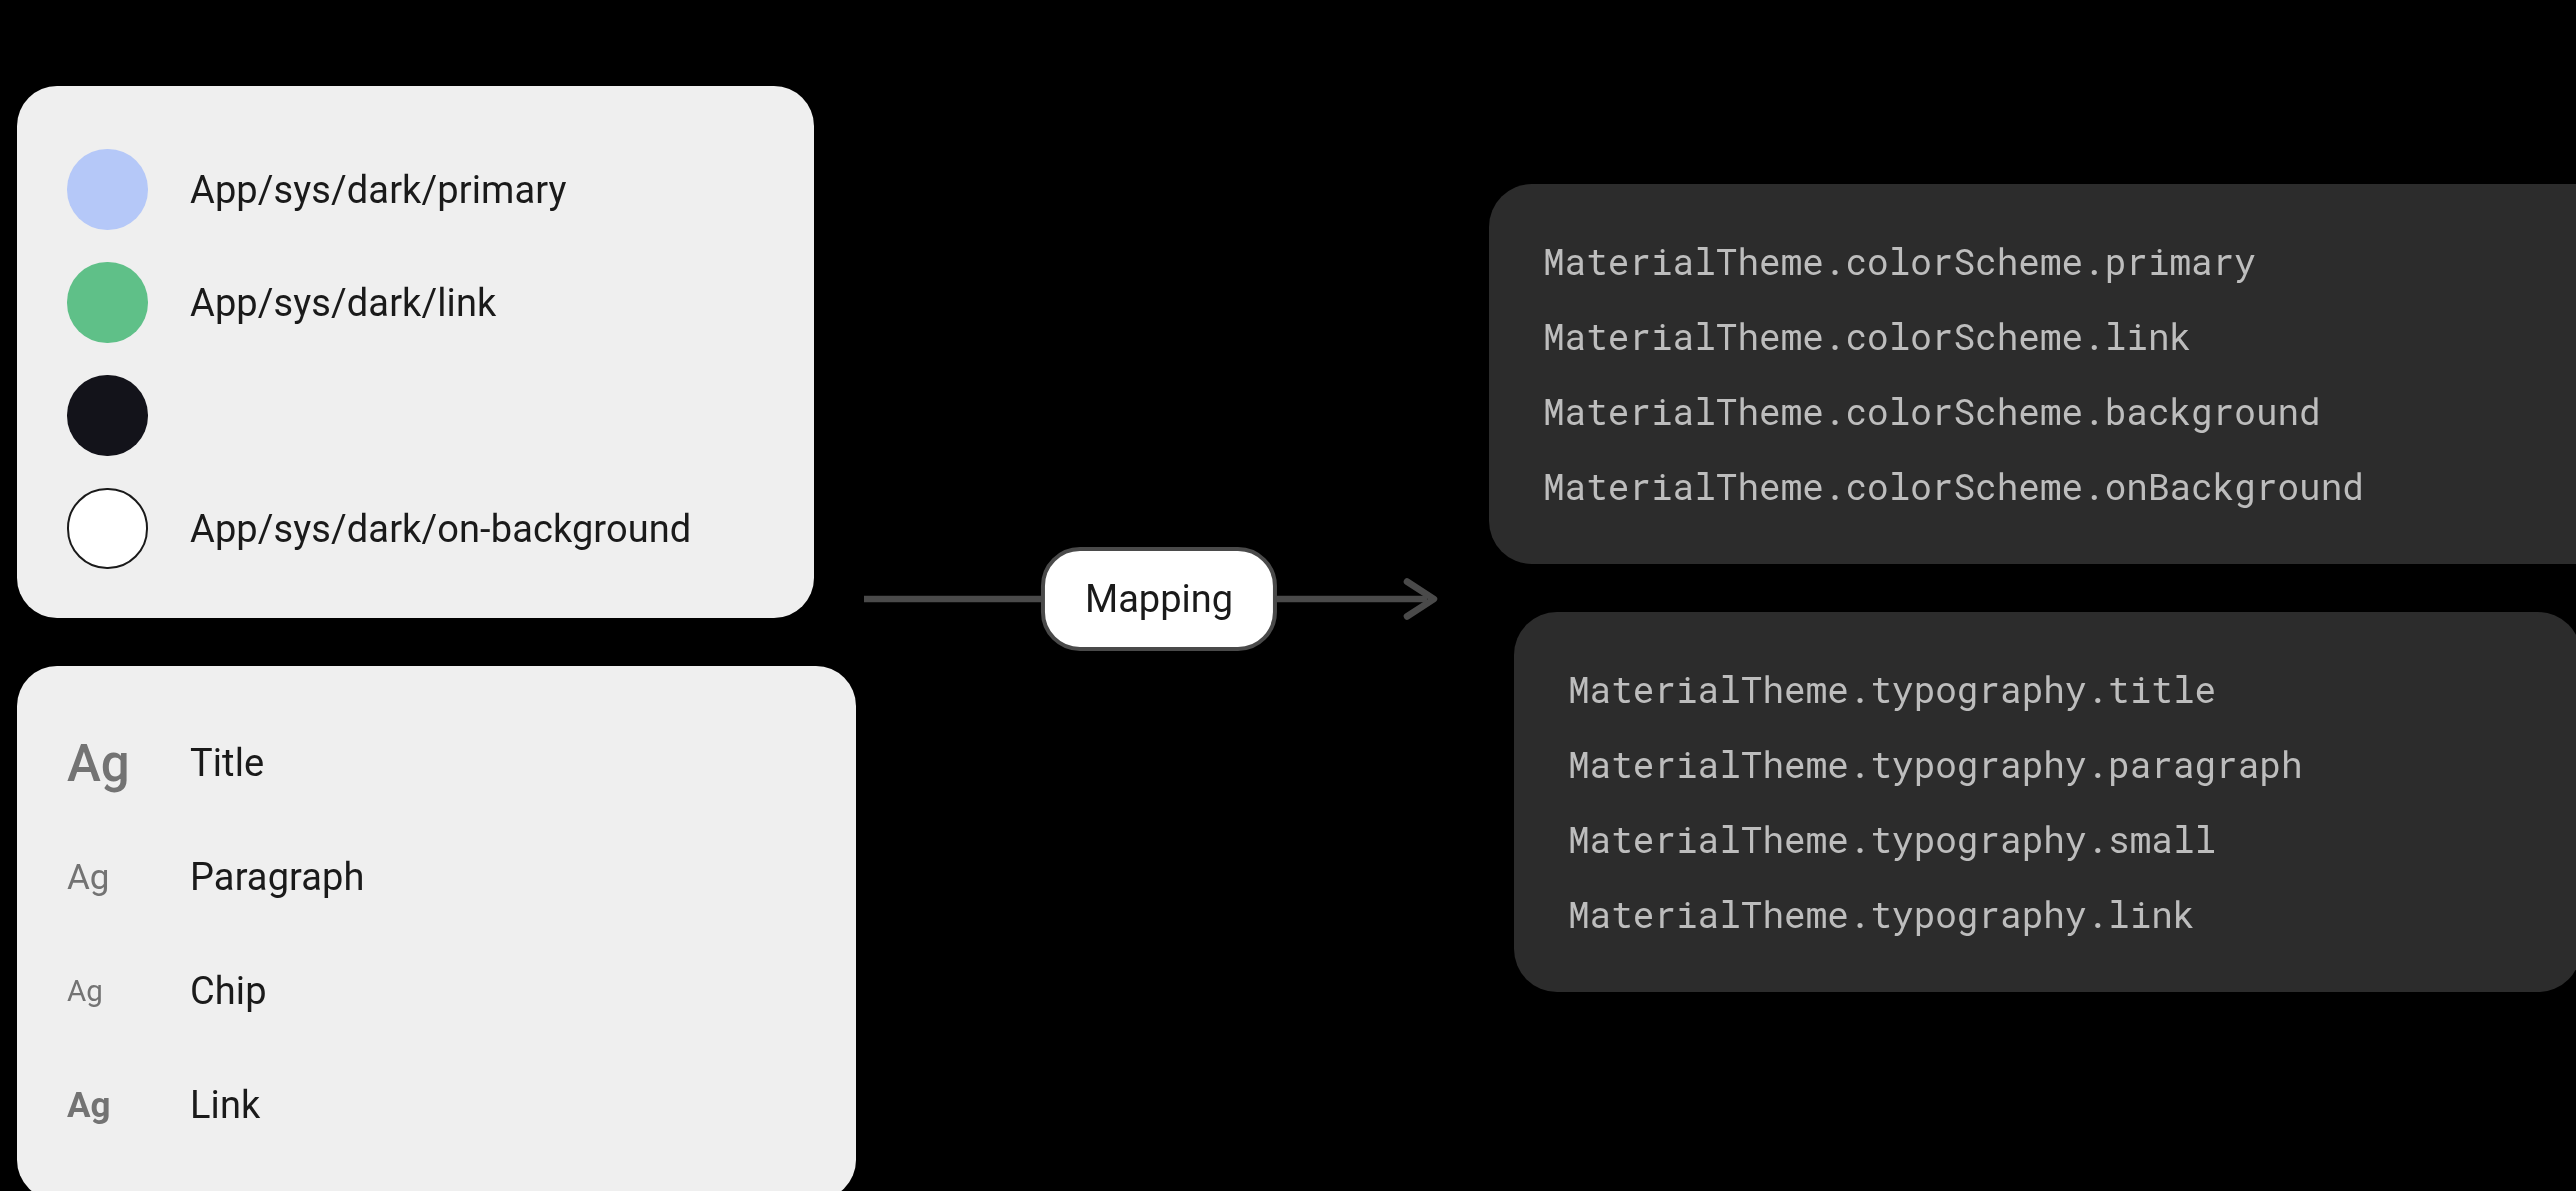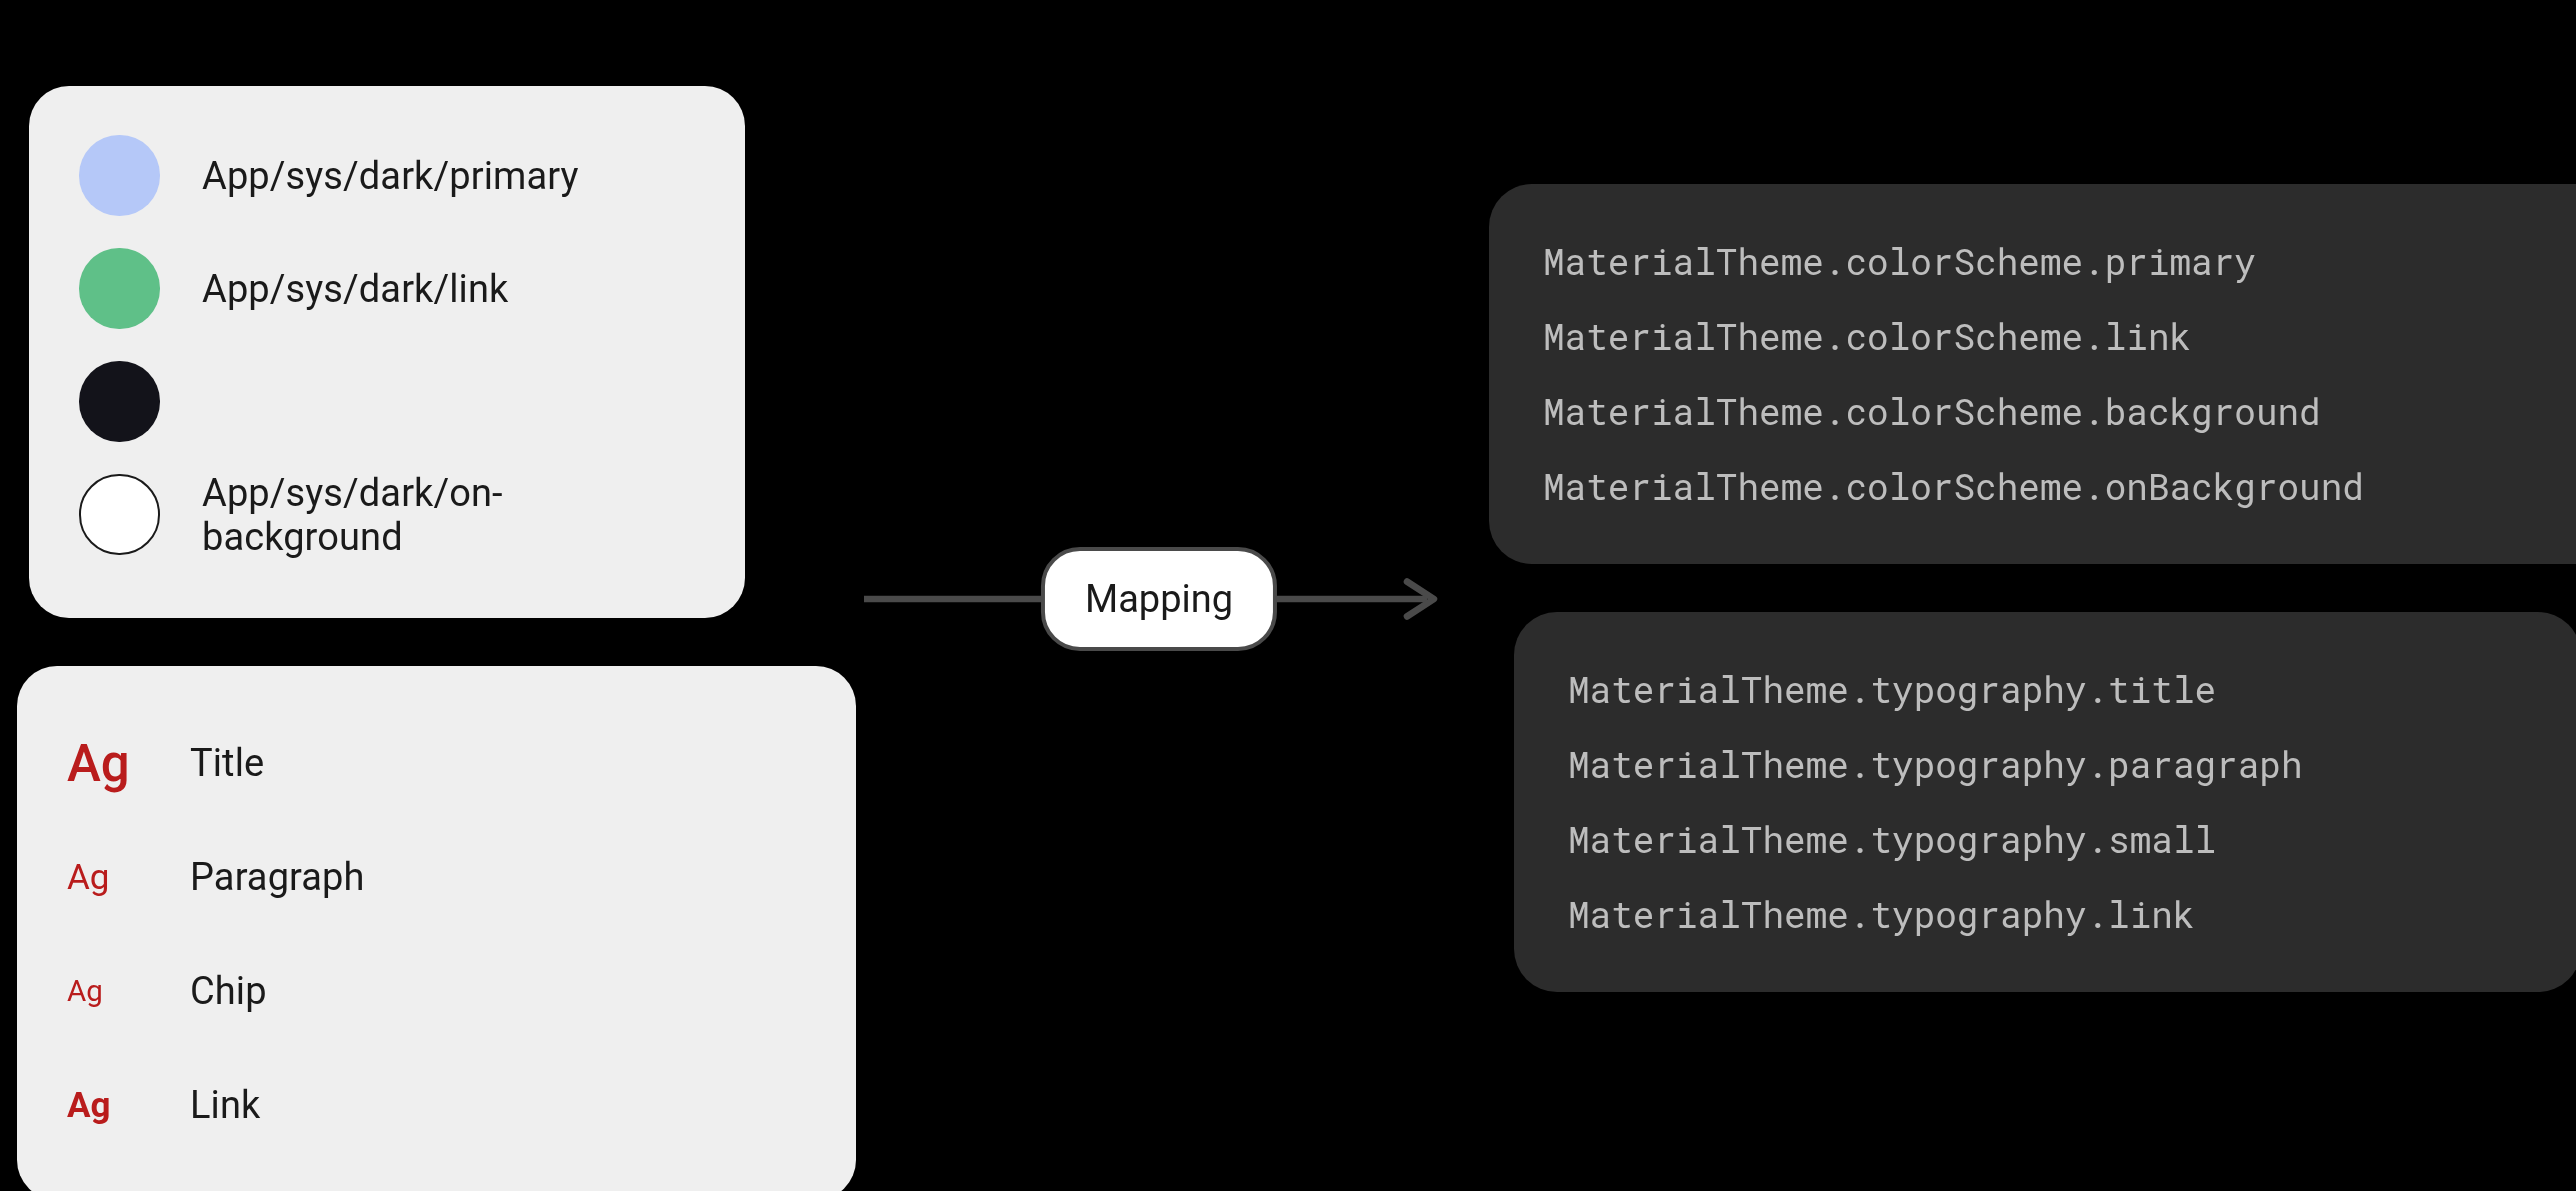--- a/index.html
+++ b/index.html
@@ -26,24 +26,23 @@
   
   .card{
     position:absolute;
     background:var(--card);
     border-radius:40px;
     box-sizing:border-box;
   }
   .card.colors{
     left:17px;
     top:86px;
-    width:716px;
+    width:797px;
     height:532px;
-    padding:33px 50px;
-    margin-left:12px;
+    padding:47px 50px;
   }
   .card.type{
     left:17px;
     top:666px;
     width:839px;
     height:534px;
     padding:40px 50px 40px 50px;
   }
   .swatch-row{
     display:flex;
@@ -69,21 +68,21 @@
   }
 
   .type-row{
     display:flex;
     align-items:center;
     height:114px;
   }
   .type-glyph{
     width:81px;
     flex:0 0 81px;
-    color:#b91c1c;
+    color:#737373;
     display:flex;
     align-items:center;
     font-family:"Google Sans","Roboto",Arial,sans-serif;
   }
   .type-label{
     font-size:38px;
     font-weight:400;
     color:#1a1a1a;
     margin-left:42px;
     letter-spacing:0.1px;

